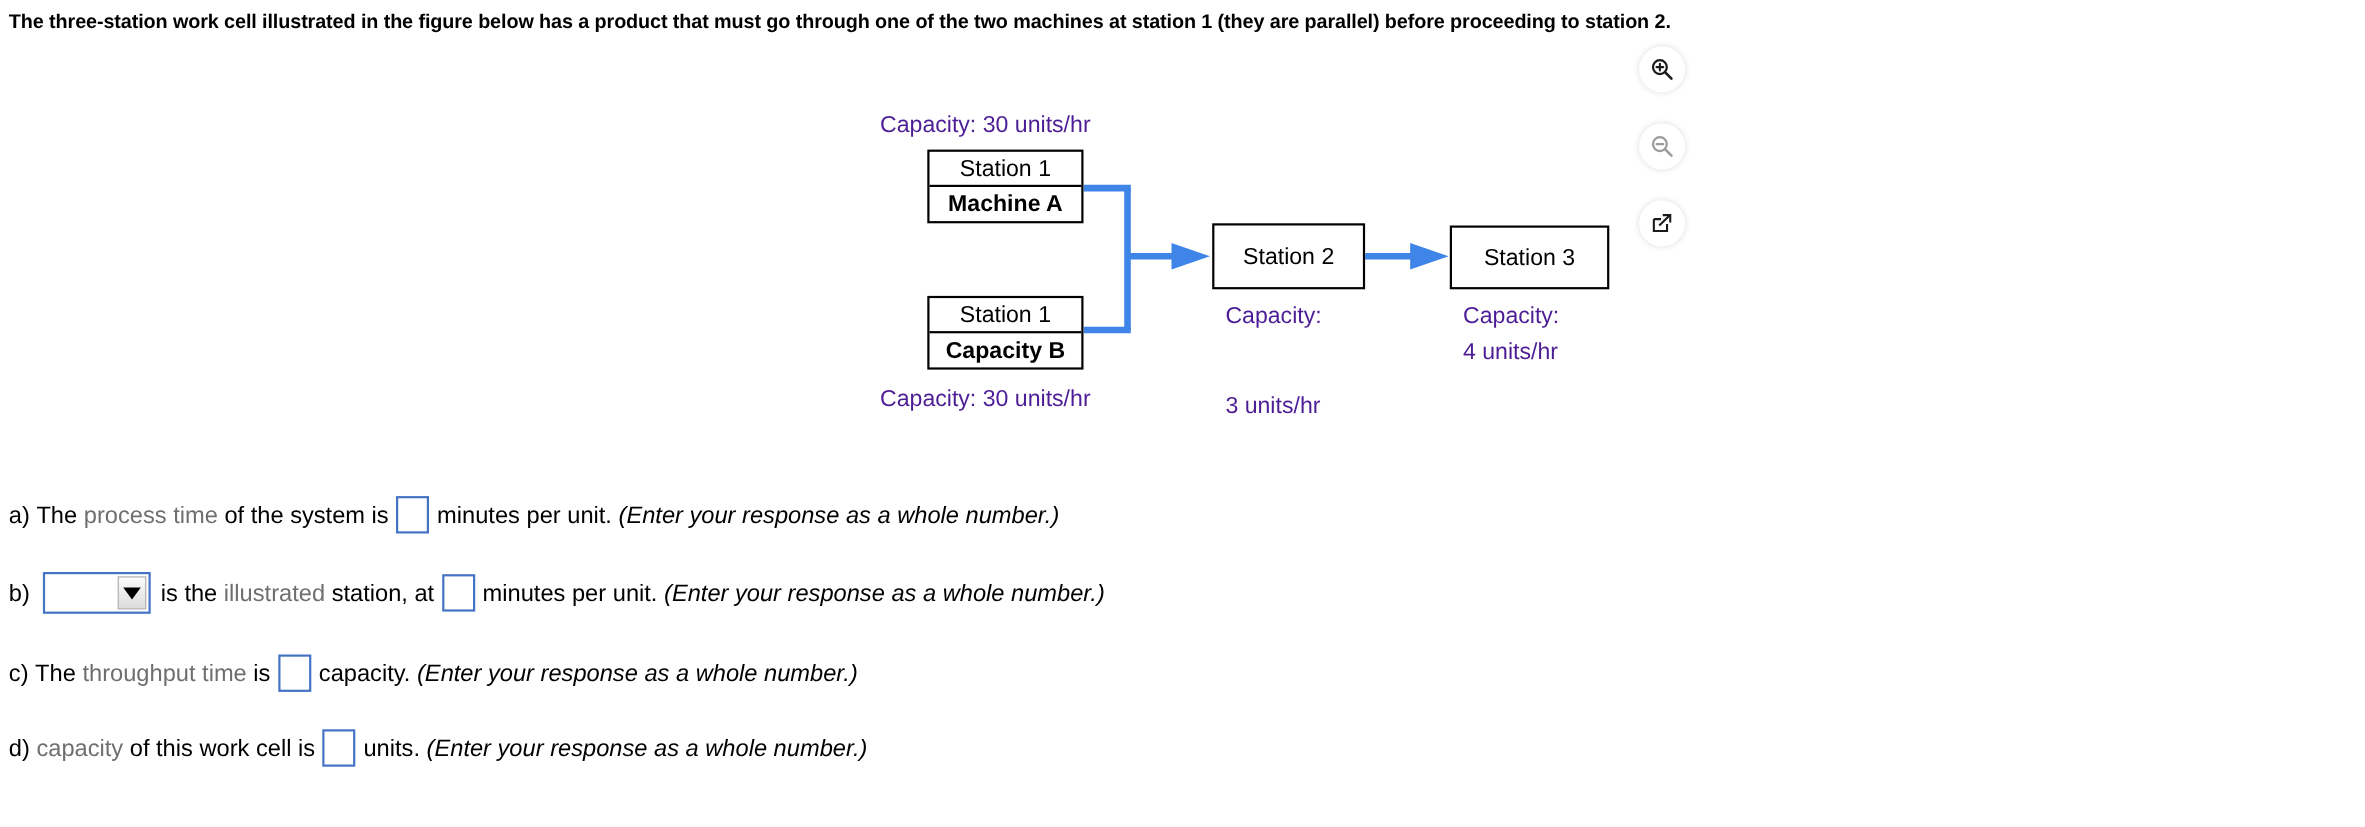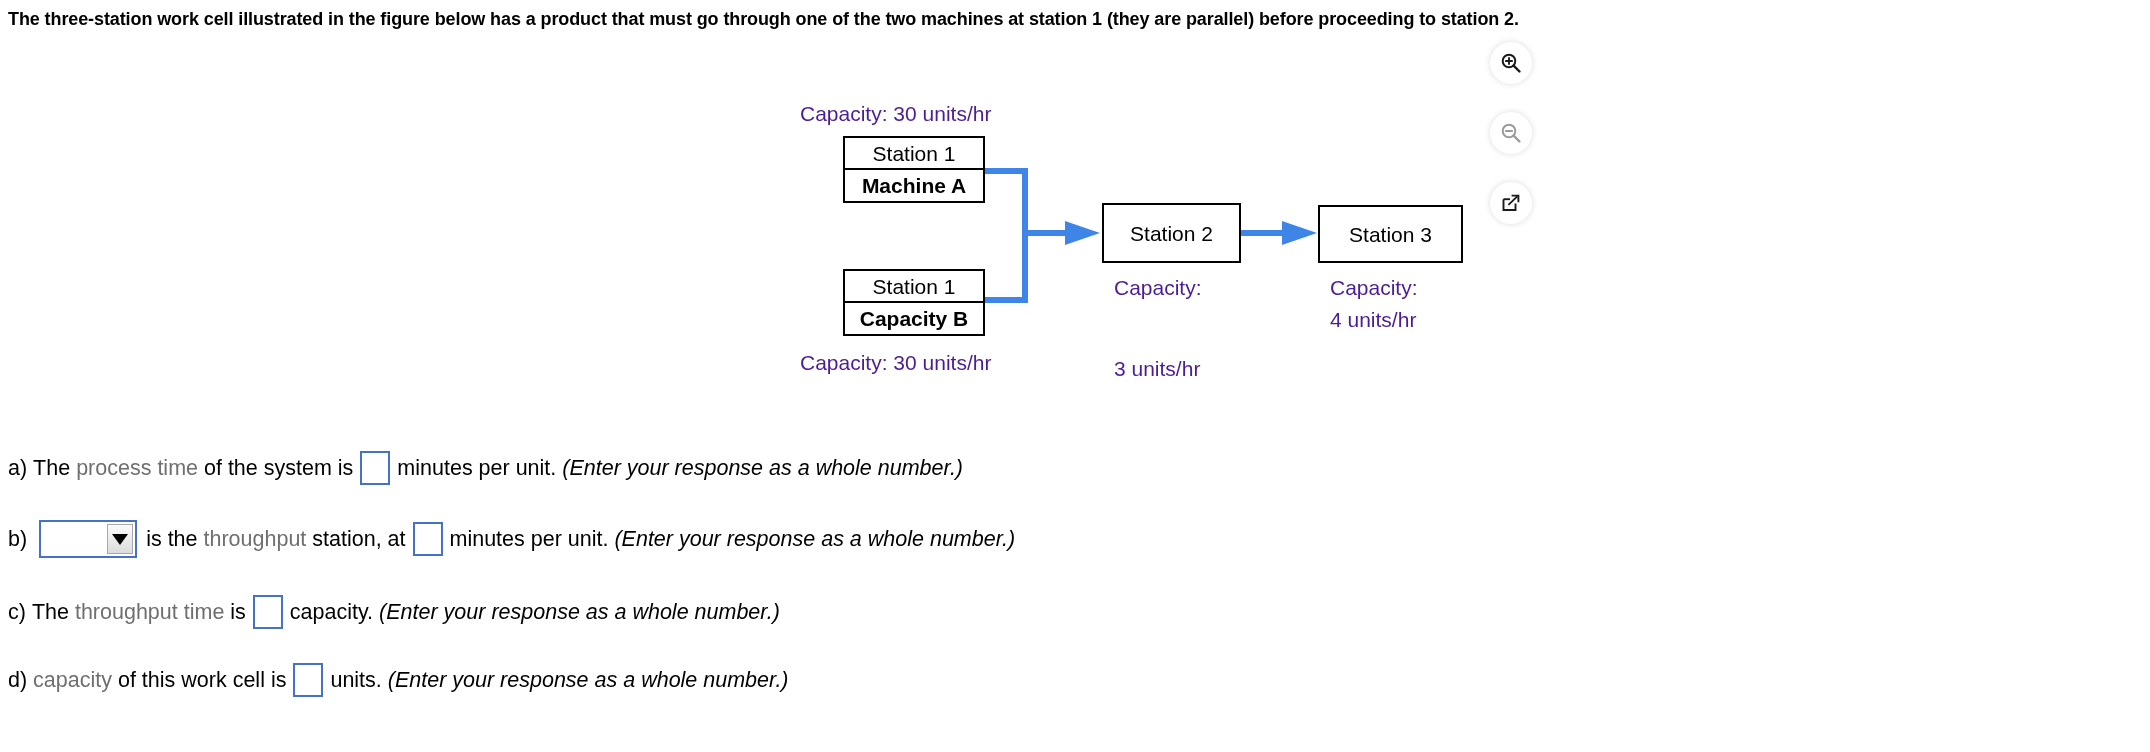--- a/index.html
+++ b/index.html
@@ -259,21 +259,21 @@
 </div>
 
 <div class="qline" style="top:520px;">
   <span class="txt">b)</span>
   <span class="dropdown">
     <span class="dd-btn">
       <span class="dd-arrow"></span>
     </span>
   </span>
   <span class="txt">is the </span>
-  <span class="term">throughput</span>
+  <span class="term">illustrated</span>
   <span class="txt"> station, at</span>
   <span class="answer-box"></span>
   <span class="txt">minutes per unit. </span>
   <span class="hint">(Enter your response as a whole number.)</span>
 </div>
 
 <div class="qline" style="top:595px;">
   <span class="txt">c)</span>
   <span class="txt">&nbsp;</span>
   <span class="txt">The </span>

